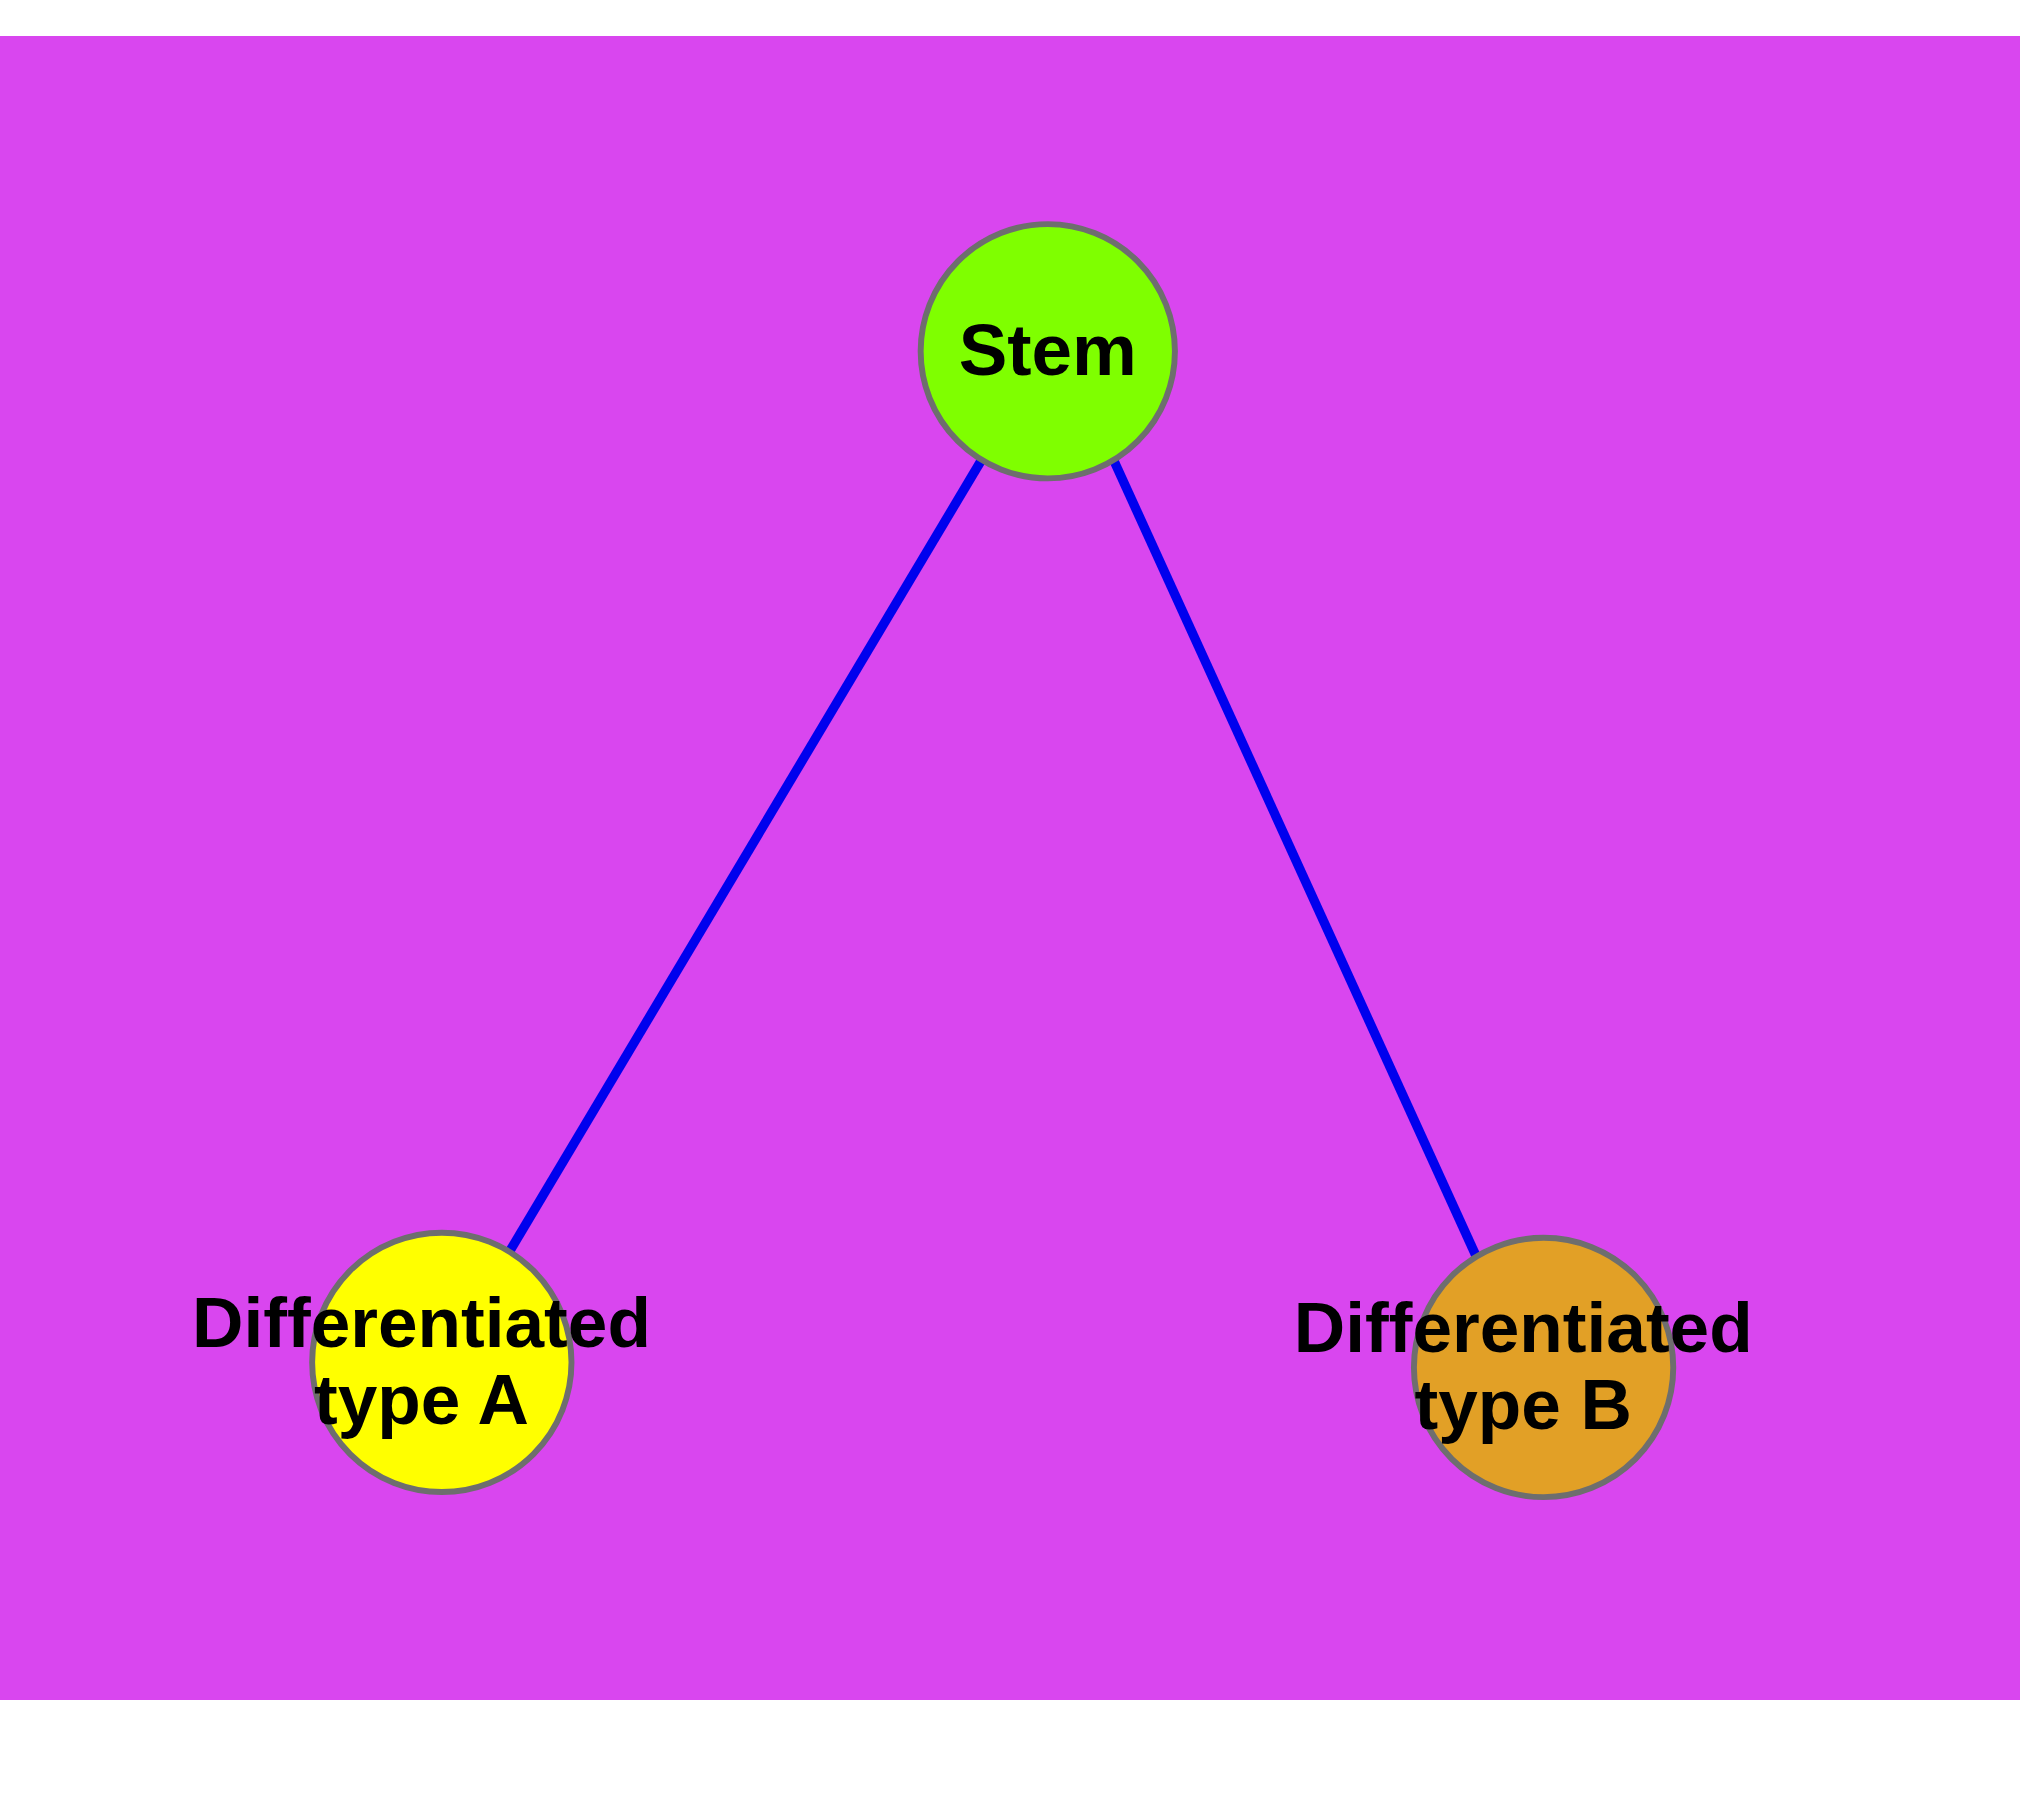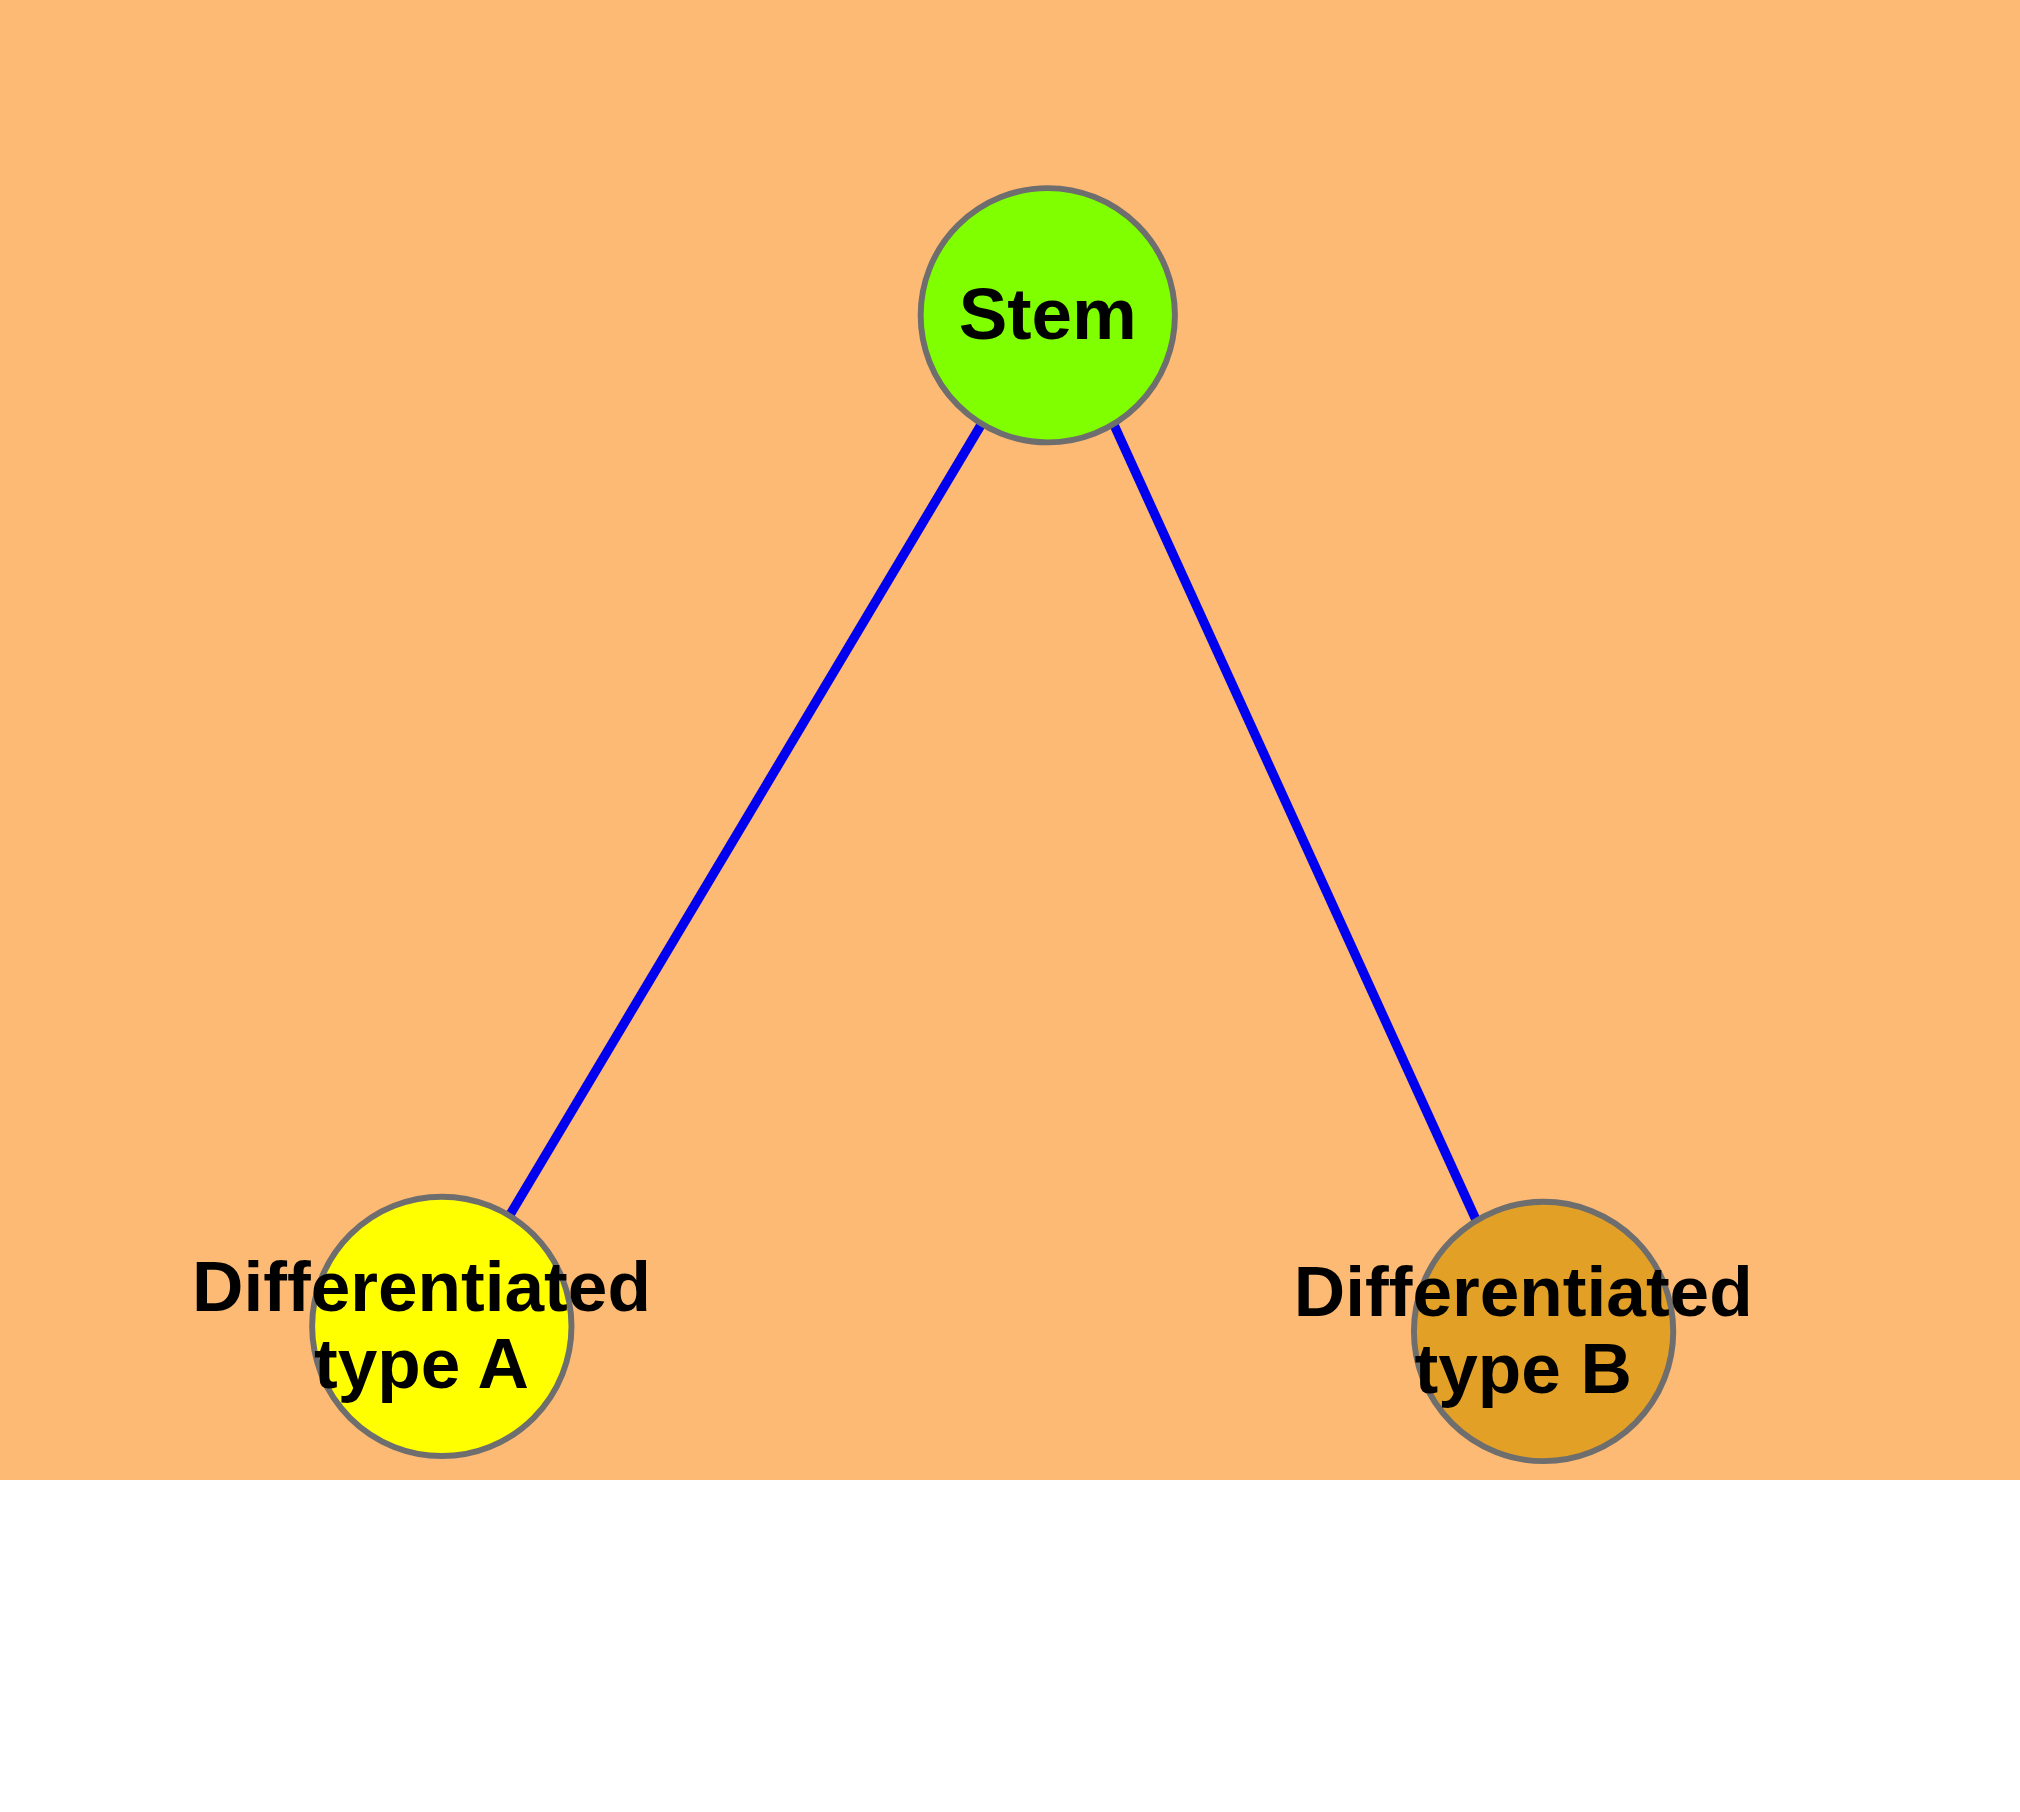--- a/index.html
+++ b/index.html
@@ -28,21 +28,21 @@
     fill: #000000;
     text-anchor: middle;
     dominant-baseline: middle;
     paint-order: normal;
     font-family: "Liberation Sans", sans-serif;
   }
 </style>
 </head>
 <body>
 
-<div id="canvas" style="width: 2021px; height: 1480px; background: #fdba74;">
+<div id="canvas" style="width: 2021px; height: 1664px; background: #d946ef; margin-top: 36px;">
   <svg id="graph-svg" viewBox="0 0 2384 2138" xmlns="http://www.w3.org/2000/svg" style="width: 2021px; height: 1812px;">
     <g id="edges-layer">
         <line x1="1158" y1="500" x2="601" y2="1434" stroke="#0000ee" stroke-width="11" stroke-linecap="butt"></line>
         <line x1="1314" y1="501" x2="1742" y2="1441" stroke="#0000ee" stroke-width="11" stroke-linecap="butt"></line>
       </g>
     <g id="nodes-layer">
         <circle cx="1236" cy="372" r="150" fill="#7fff00" stroke="#6e6e6e" stroke-width="7"></circle>
         <circle cx="521" cy="1565" r="153" fill="#ffff00" stroke="#6e6e6e" stroke-width="7"></circle>
         <circle cx="1821" cy="1571" r="153" fill="#e2a026" stroke="#6e6e6e" stroke-width="7"></circle>
       </g>

